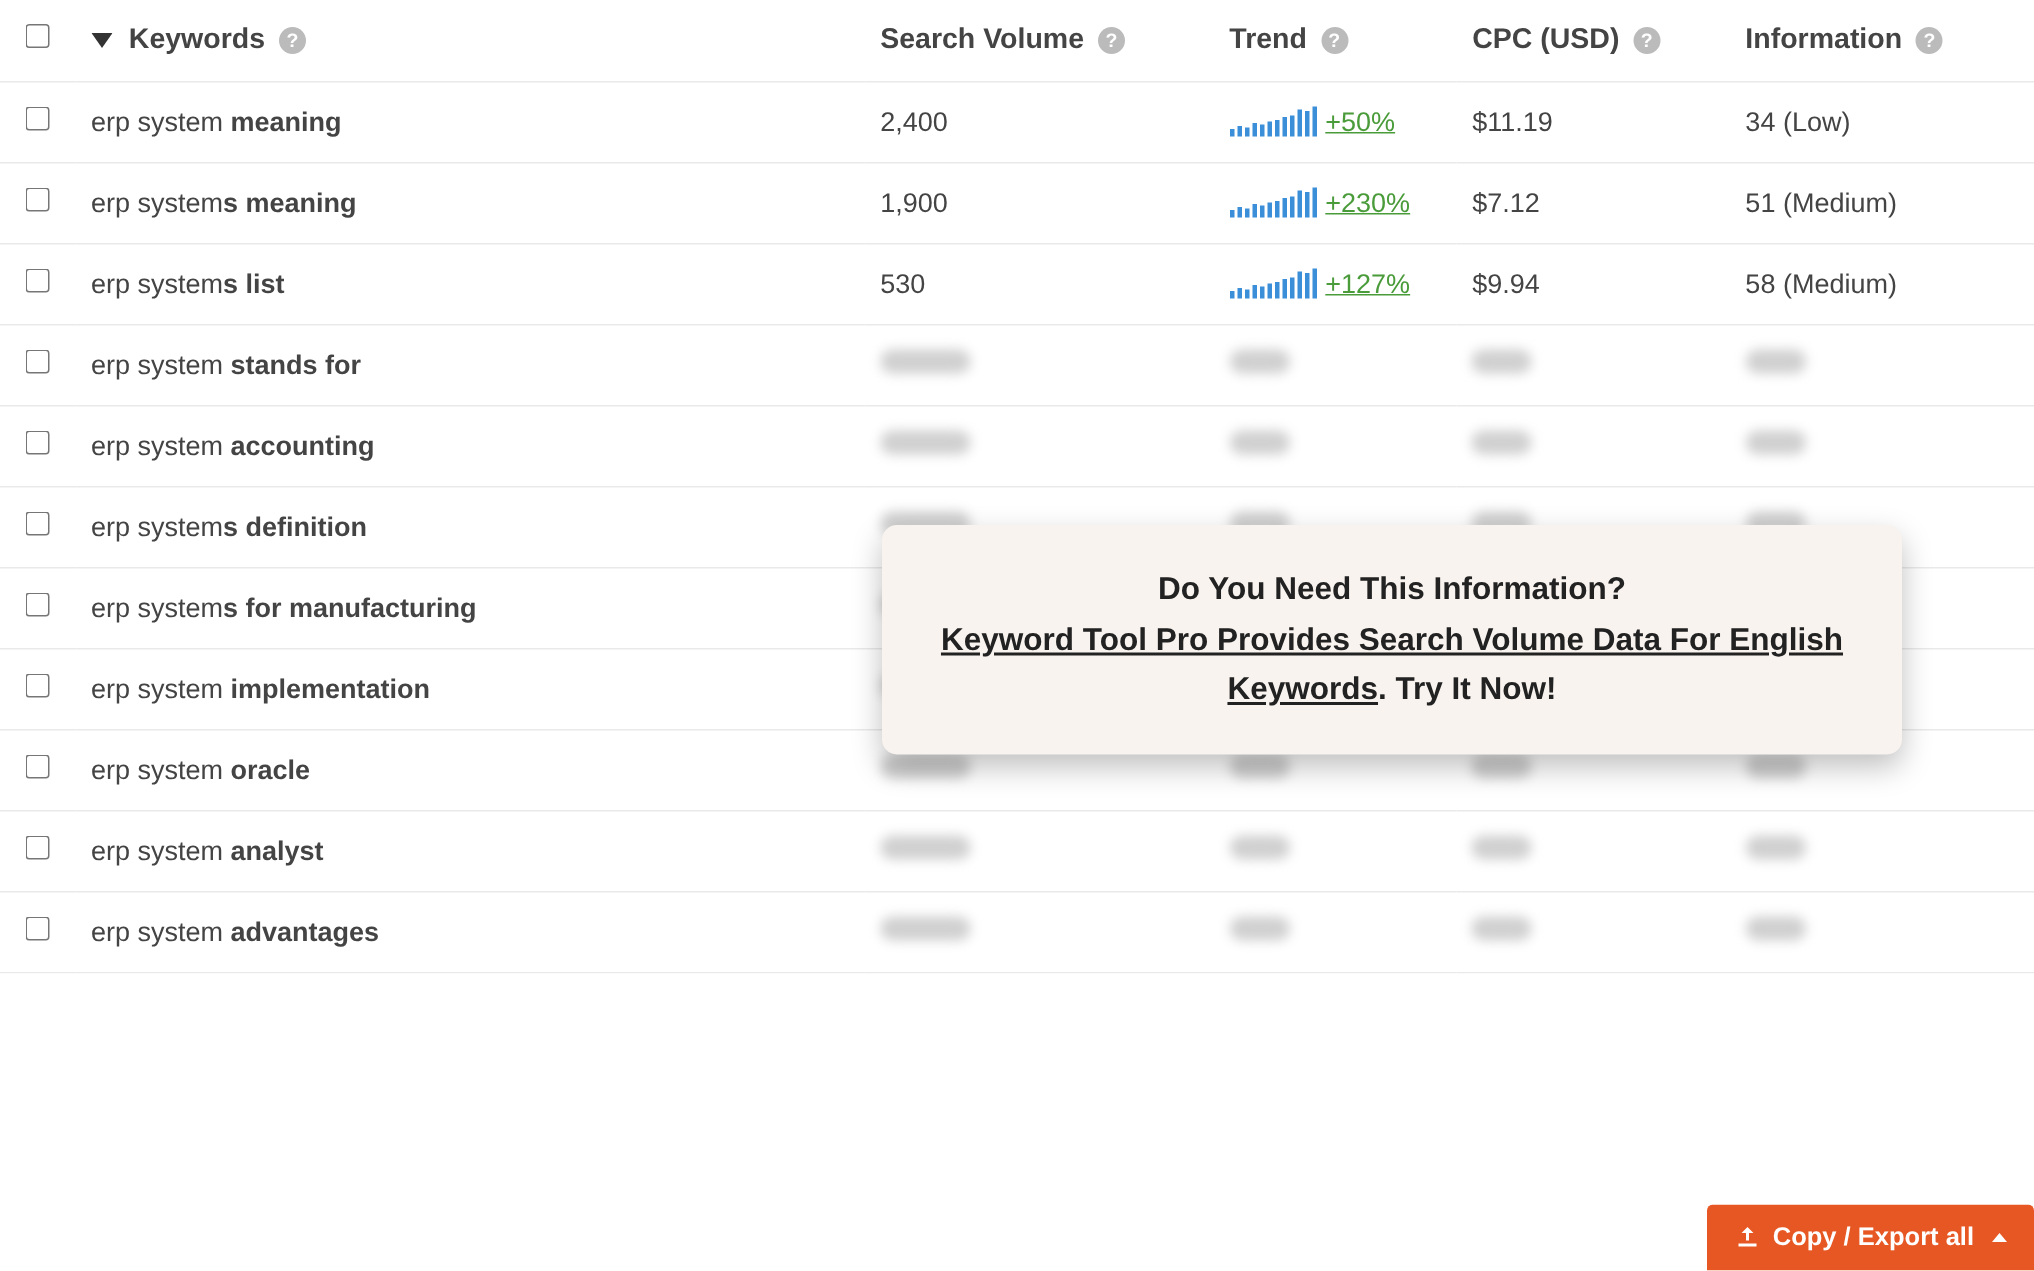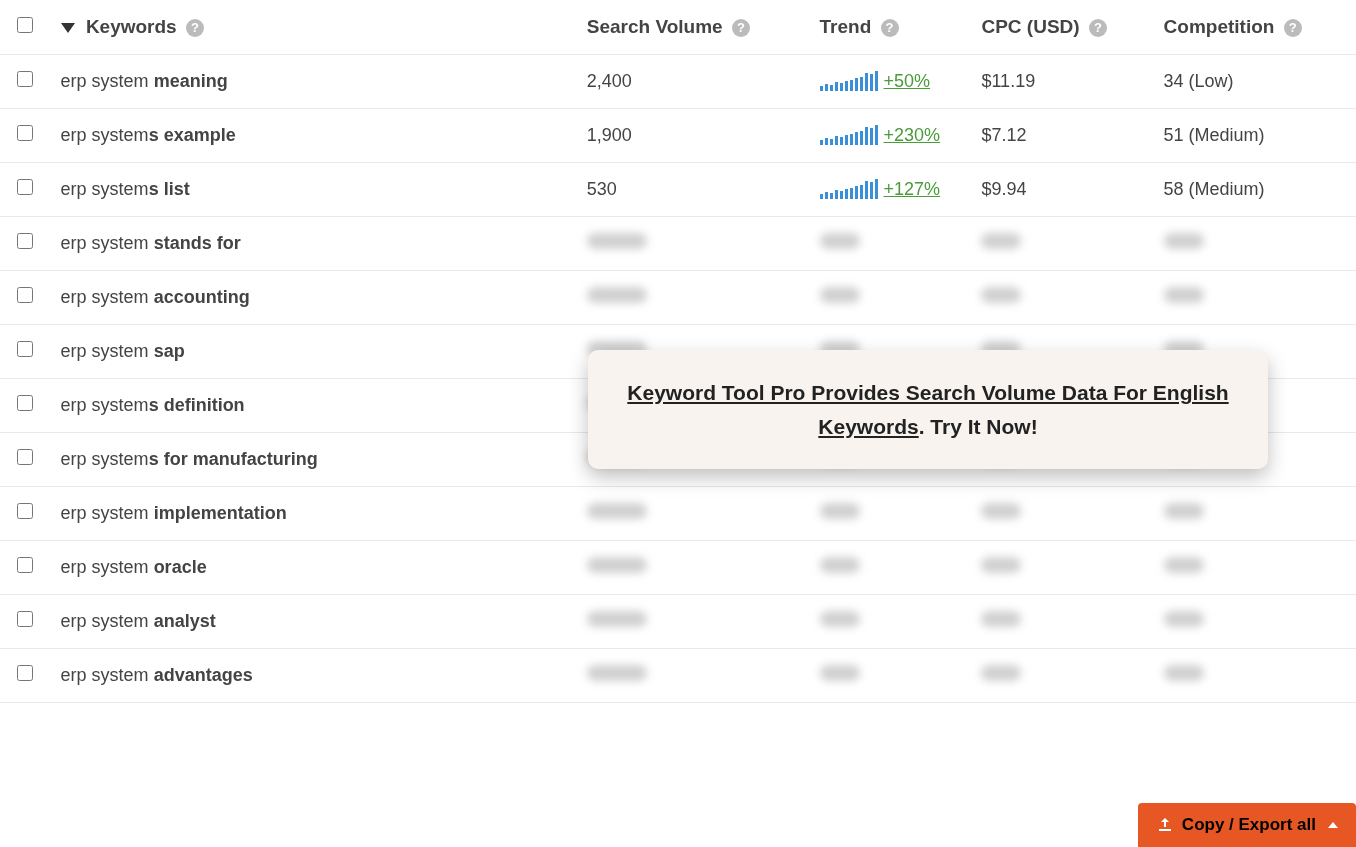--- a/index.html
+++ b/index.html
@@ -106,21 +106,21 @@
 }
 .callout a {
   color: #222;
   text-decoration: underline;
 }
 .export-btn {
   position: fixed;
   bottom: 0;
   right: 0;
   background: #e75723;
-  color: #000000;
+  color: #ffffff;
   font-size: 17px;
   font-weight: bold;
   padding: 12px 18px;
   border-radius: 4px 4px 0 0;
   border: none;
   cursor: pointer;
   display: flex;
   align-items: center;
   gap: 8px;
 }
@@ -162,21 +162,21 @@
       </th>
       <th>
         <span>Trend</span>
         <span class="help-icon">?</span>
       </th>
       <th>
         <span>CPC (USD)</span>
         <span class="help-icon">?</span>
       </th>
       <th>
-        <span>Competition</span>
+        <span>Information</span>
         <span class="help-icon">?</span>
       </th>
     </tr>
   </thead>
   <tbody id="tbody">
       <tr>
         <td class="col-check"><input type="checkbox" style=""></td>
         <td><span class="kw-prefix">erp system </span><span class="kw-suffix">meaning</span></td>
         <td>2,400</td>
         <td><span class="trend-bars">
@@ -191,21 +191,21 @@
             <span style="height: 14px;"></span>
             <span style="height: 18px;"></span>
             <span style="height: 17px;"></span>
             <span style="height: 20px;"></span>
           </span><span class="trend-val">+50%</span></td>
         <td>$11.19</td>
         <td>34 (Low)</td>
       </tr>
       <tr>
         <td class="col-check"><input type="checkbox" style=""></td>
-        <td><span class="kw-prefix">erp system</span><span class="kw-suffix">s example</span></td>
+        <td><span class="kw-prefix">erp system</span><span class="kw-suffix">s meaning</span></td>
         <td>1,900</td>
         <td><span class="trend-bars">
             <span style="height: 5px;"></span>
             <span style="height: 7px;"></span>
             <span style="height: 6px;"></span>
             <span style="height: 9px;"></span>
             <span style="height: 8px;"></span>
             <span style="height: 10px;"></span>
             <span style="height: 11px;"></span>
             <span style="height: 13px;"></span>
@@ -249,28 +249,20 @@
       <tr>
         <td class="col-check"><input type="checkbox" style=""></td>
         <td><span class="kw-prefix">erp system </span><span class="kw-suffix">accounting</span></td>
         <td><span class="blur-cell"></span></td>
         <td><span class="blur-cell narrow"></span></td>
         <td><span class="blur-cell narrow"></span></td>
         <td><span class="blur-cell narrow"></span></td>
       </tr>
       <tr>
         <td class="col-check"><input type="checkbox" style=""></td>
-        <td><span class="kw-prefix">erp system </span><span class="kw-suffix">sap</span></td>
-        <td><span class="blur-cell"></span></td>
-        <td><span class="blur-cell narrow"></span></td>
-        <td><span class="blur-cell narrow"></span></td>
-        <td><span class="blur-cell narrow"></span></td>
-      </tr>
-      <tr>
-        <td class="col-check"><input type="checkbox" style=""></td>
         <td><span class="kw-prefix">erp system</span><span class="kw-suffix">s definition</span></td>
         <td><span class="blur-cell"></span></td>
         <td><span class="blur-cell narrow"></span></td>
         <td><span class="blur-cell narrow"></span></td>
         <td><span class="blur-cell narrow"></span></td>
       </tr>
       <tr>
         <td class="col-check"><input type="checkbox" style=""></td>
         <td><span class="kw-prefix">erp system</span><span class="kw-suffix">s for manufacturing</span></td>
         <td><span class="blur-cell"></span></td>
@@ -307,20 +299,21 @@
         <td><span class="kw-prefix">erp system </span><span class="kw-suffix">advantages</span></td>
         <td><span class="blur-cell"></span></td>
         <td><span class="blur-cell narrow"></span></td>
         <td><span class="blur-cell narrow"></span></td>
         <td><span class="blur-cell narrow"></span></td>
       </tr>
     </tbody>
 </table>
 
 <div class="callout">
+  <div>Do You Need This Information?</div>
   <div>
     <a href="#">Keyword Tool Pro Provides Search Volume Data For English Keywords</a><span>. Try It Now!</span>
   </div>
 </div>
 
 <button class="export-btn">
   <span class="export-icon">
     <svg width="18" height="18" viewBox="0 0 18 18">
         <path d="M9 2 L13 6 L10 6 L10 11 L8 11 L8 6 L5 6 Z" fill="#fff"></path>
         <rect x="3" y="13" width="12" height="2" fill="#fff"></rect>

